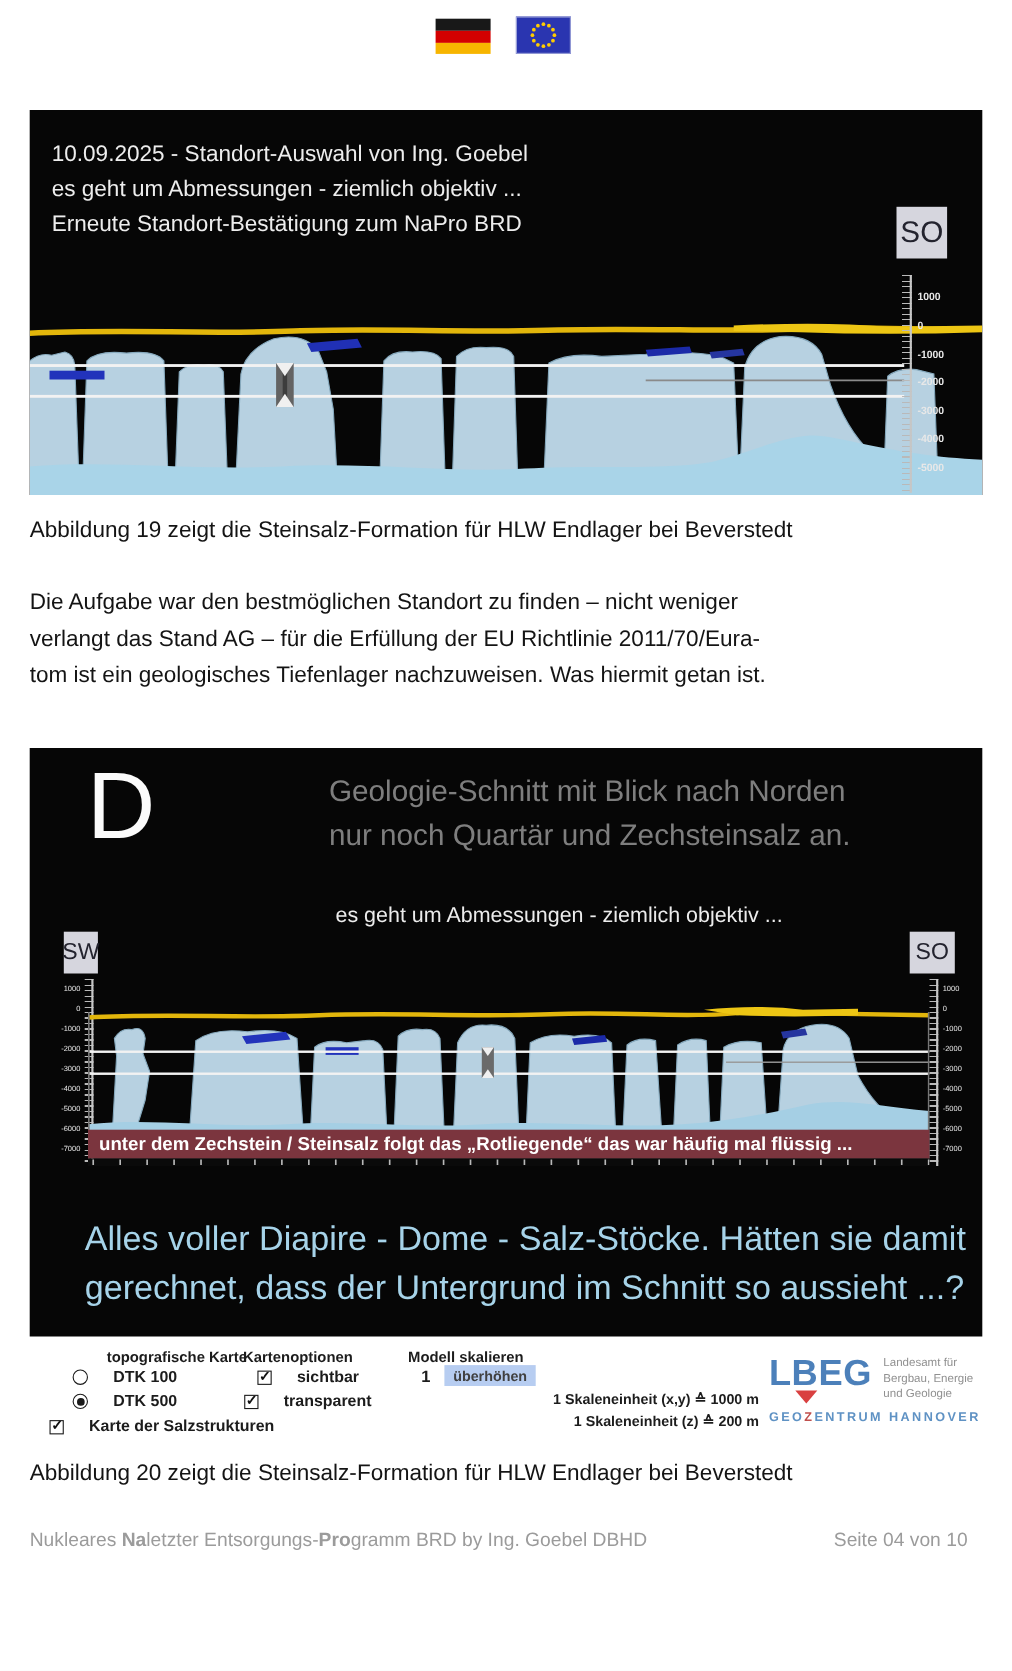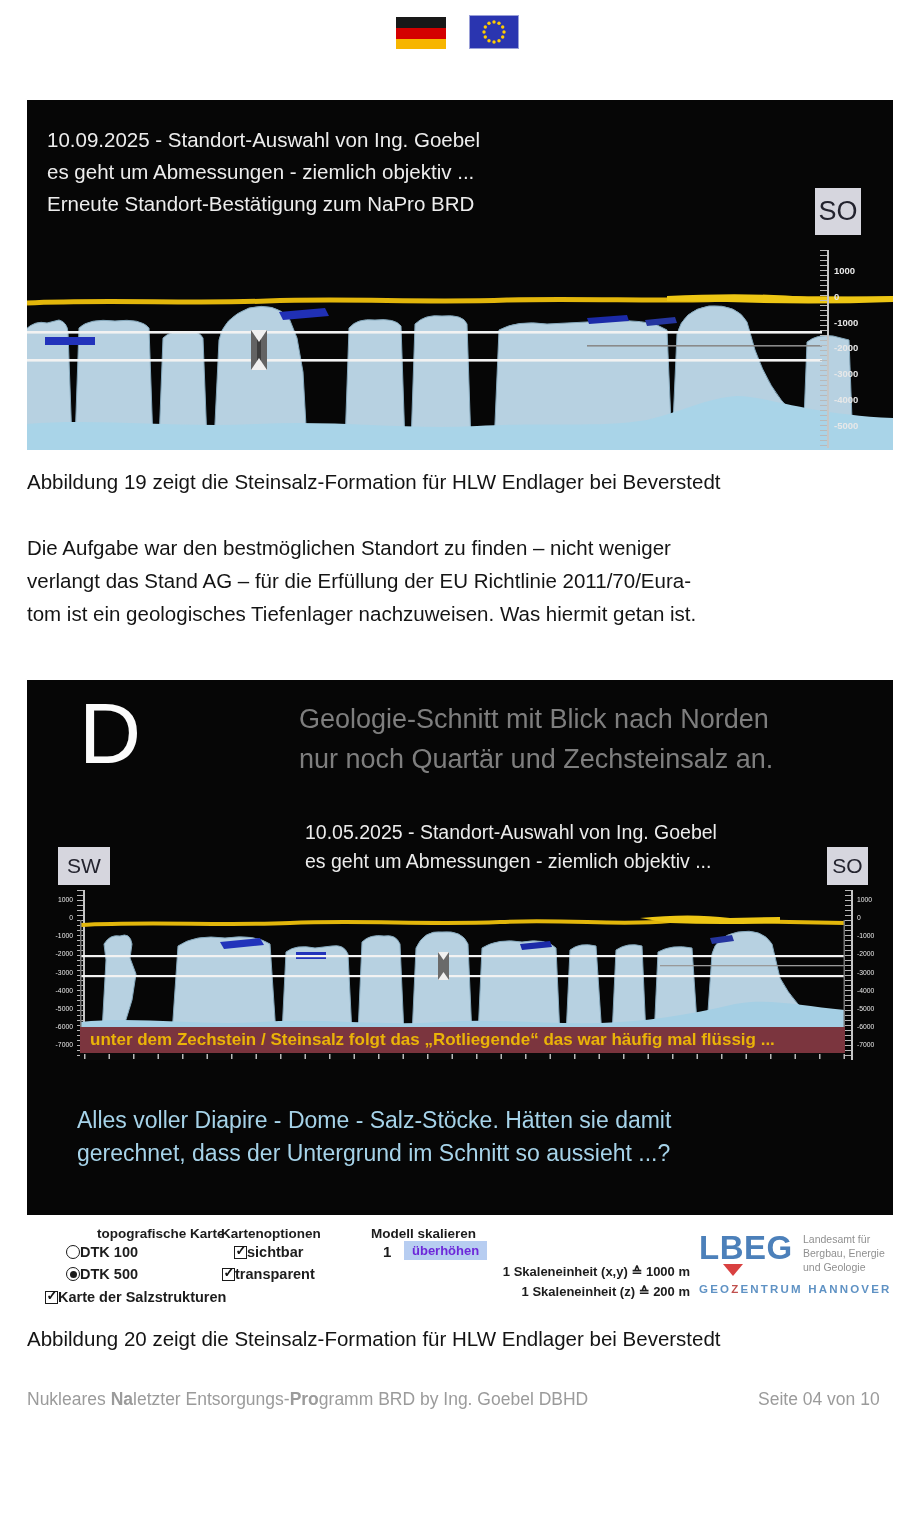--- a/index.html
+++ b/index.html
@@ -16,21 +16,21 @@
 
   
   .fig{position:absolute;left:27px;width:866px;background:#060606;overflow:hidden;}
   .fig1{top:100px;height:350px;}
   .fig2{top:680px;height:535px;}
 
   .fig1-title{position:absolute;left:20px;top:24px;font-size:20.5px;line-height:1.56;color:#ededed;}
   .dir-box{position:absolute;background:#d6d6de;color:#23232e;display:flex;align-items:center;justify-content:center;
            font-weight:500;}
   .so1{left:788px;top:88px;width:46px;height:47px;font-size:27px;}
-  .sw2{left:31px;top:167px;width:52px;height:38px;font-size:21px;}
+  .sw2{left:31px;top:167px;width:31px;height:38px;font-size:21px;}
   .so2{left:800px;top:167px;width:41px;height:38px;font-size:21px;}
 
   .xsec{position:absolute;left:0;display:block;}
 
   
   .scale{position:absolute;}
   .ruler{position:absolute;background:repeating-linear-gradient(to bottom,#b9b9b9 0 1px,transparent 1px 5px);}
   .ruler::after{content:"";position:absolute;right:0;top:0;bottom:0;width:2px;background:#c6c6c6;}
   .scale-labels{position:absolute;display:flex;flex-direction:column;justify-content:space-between;color:#e8e8e8;}
   .f1-scale{left:791px;top:150px;width:72px;height:200px;}
@@ -40,38 +40,38 @@
   .f2-scale-l .scale-labels{left:0;top:6px;width:26px;height:152px;font-size:6.8px;text-align:right;}
   .f2-scale-l .ruler{left:30px;top:0;width:8px;height:170px;}
   .f2-scale-r{left:818px;top:210px;width:58px;height:176px;}
   .f2-scale-r .ruler{left:0;top:0;width:8px;height:170px;}
   .f2-scale-r .scale-labels{left:12px;top:6px;width:30px;height:152px;font-size:6.8px;}
 
   
   .d-letter{position:absolute;left:52px;top:10px;font-size:86px;line-height:1;font-weight:500;color:#fbfbfb;}
   .f2-heading{position:absolute;left:272px;top:20px;font-size:27px;line-height:1.47;color:#7e7e7e;}
   .f2-subtitle{position:absolute;left:278px;top:138px;font-size:19.5px;line-height:1.5;color:#ececec;}
-  .banner{position:absolute;left:53px;top:347px;width:765px;height:26px;background:#7b353e;color:#eab308;
+  .banner{position:absolute;left:53px;top:347px;width:765px;height:26px;background:#7b353e;color:#ffffff;
           font-size:17px;font-weight:700;line-height:26px;padding-left:10px;box-sizing:border-box;white-space:nowrap;overflow:hidden;}
-  .f2-comment{position:absolute;left:50px;top:424px;width:830px;font-size:23px;line-height:1.45;color:#a6d3e9;}
+  .f2-comment{position:absolute;left:50px;top:424px;width:830px;font-size:31px;line-height:1.45;color:#a6d3e9;}
 
   
   .caption{position:absolute;left:27px;font-size:20.5px;color:#141414;}
   .cap1{top:470px;} .cap2{top:1327px;}
   .paragraph{position:absolute;left:27px;top:531px;font-size:20.5px;line-height:1.62;color:#141414;}
 
   
   .ctrl-head{position:absolute;font-size:13.5px;font-weight:700;color:#1c1c1c;}
-  .ctrl-row{position:absolute;display:flex;align-items:center;gap:0;font-size:14.5px;font-weight:600;color:#1c1c1c;}
+  .ctrl-row{position:absolute;display:flex;align-items:center;gap:23px;font-size:14.5px;font-weight:600;color:#1c1c1c;}
   .radio{width:12px;height:12px;border:1.7px solid #1a1a1a;border-radius:50%;position:relative;flex:0 0 auto;background:#fff;}
   .radio.checked::after{content:"";position:absolute;inset:2.5px;border-radius:50%;background:#1a1a1a;}
   .checkbox{width:11px;height:11px;border:1.7px solid #1a1a1a;position:relative;flex:0 0 auto;background:#fff;}
   .checkbox.checked::after{content:"\2713";position:absolute;top:-4px;left:0.5px;font-size:13px;font-weight:700;color:#111;}
   .scale-factor{position:absolute;left:383px;top:1243px;font-size:15px;font-weight:600;color:#1c1c1c;}
-  .uber-btn{position:absolute;left:404px;top:1241px;background:#b7cdf1;color:#6d28d9;font-size:13px;font-weight:600;
+  .uber-btn{position:absolute;left:404px;top:1241px;background:#b7cdf1;color:#404040;font-size:13px;font-weight:600;
             padding:2px 8px;border:none;font-family:"Liberation Sans",sans-serif;}
   .units{position:absolute;left:480px;top:1262px;width:210px;text-align:right;font-size:13px;font-weight:700;
          line-height:1.5;color:#1c1c1c;}
 
   
   .lbeg{position:absolute;left:699px;top:1231px;width:195px;height:68px;}
   .lbeg-logo{position:absolute;left:0;top:0;font-size:33px;font-weight:800;letter-spacing:0.5px;color:#4c80ba;line-height:1;}
   .lbeg-tri{position:absolute;left:24px;top:33px;width:0;height:0;border-left:10px solid transparent;
             border-right:10px solid transparent;border-top:12px solid #d94040;}
   .lbeg-name{position:absolute;left:104px;top:2px;font-size:10.5px;line-height:1.32;color:#909090;}
@@ -174,21 +174,20 @@
       <div class="line">tom ist ein geologisches Tiefenlager nachzuweisen. Was hiermit getan ist.</div>
     </div>
 
   <div class="fig fig2">
     <div class="d-letter">D</div>
     <div class="f2-heading">
         <div class="line">Geologie-Schnitt mit Blick nach Norden</div>
         <div class="line">nur noch Quartär und Zechsteinsalz an.</div>
       </div>
     <div class="f2-subtitle">
-        <div class="line">10.05.2025 - Standort-Auswahl von Ing. Goebel</div>
         <div class="line">es geht um Abmessungen - ziemlich objektiv ...</div>
       </div>
     <div class="dir-box sw2">SW</div>
     <div class="dir-box so2">SO</div>
 
     <div class="scale f2-scale-l">
       <div class="scale-labels">
           <div class="line">1000</div>
           <div class="line">0</div>
           <div class="line">-1000</div>

